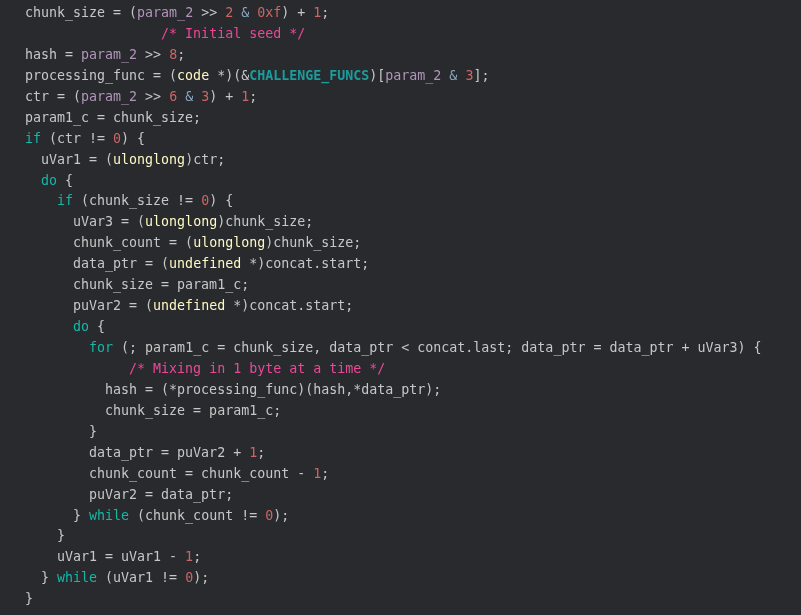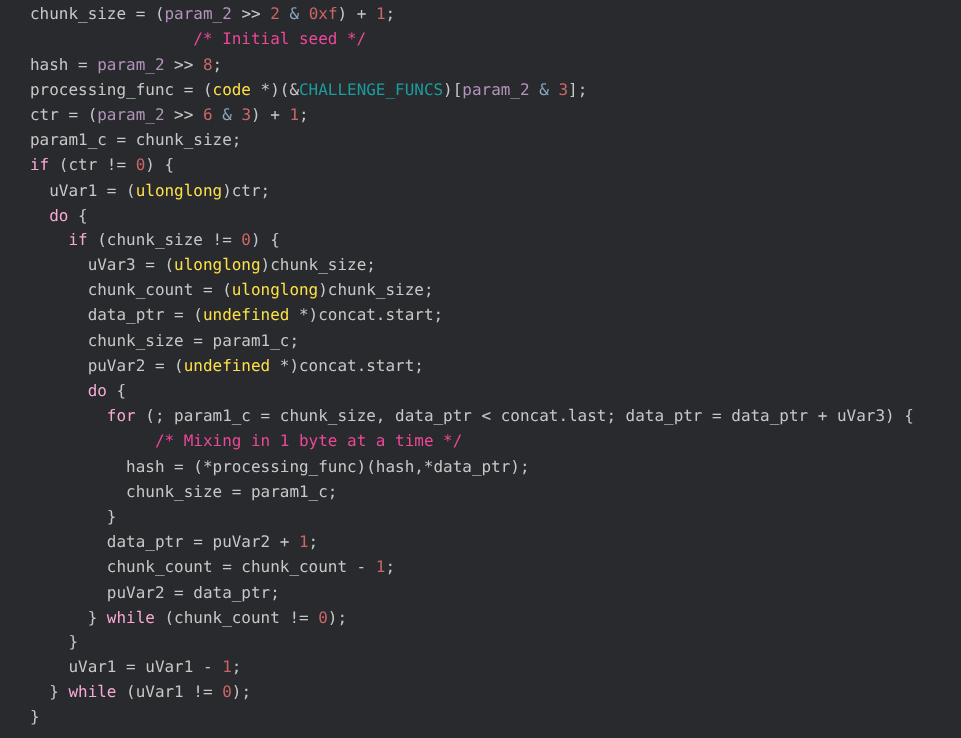--- a/index.html
+++ b/index.html
@@ -24,25 +24,25 @@
     white-space: pre;
     letter-spacing: 0px;
     -webkit-font-smoothing: antialiased;
   }
   .ln {
     height: 20.95px;
     white-space: pre;
   }
   
   .t-plain   { color: #c5c8c6; }
-  .t-kw      { color: #f9a8d4; }
-  .t-type    { color: #fde047; }
+  .t-kw      { color: #14b8a6; }
+  .t-type    { color: #fef9c3; }
   .t-num     { color: #cc6666; }
   .t-param   { color: #b294bb; }
   .t-comment { color: #ec4899; }
-  .t-global  { color: #1c9c9c; }
+  .t-global  { color: #1c9c9c; font-weight: bold; }
   .t-op      { color: #8aa6c1; }
   .t-punct   { color: #c5c8c6; }
 </style>
 </head>
 <body>
 
 <div id="code-view"><div class="ln"><span class="t-plain">chunk_size = </span><span class="t-punct">(</span><span class="t-param">param_2</span><span class="t-plain"> &gt;&gt; </span><span class="t-num">2</span><span class="t-plain"> </span><span class="t-op">&amp;</span><span class="t-plain"> </span><span class="t-num">0xf</span><span class="t-plain">) + </span><span class="t-num">1</span><span class="t-plain">;</span></div><div class="ln"><span class="t-plain">                 </span><span class="t-comment">/* Initial seed */</span></div><div class="ln"><span class="t-plain">hash = </span><span class="t-param">param_2</span><span class="t-plain"> &gt;&gt; </span><span class="t-num">8</span><span class="t-plain">;</span></div><div class="ln"><span class="t-plain">processing_func = (</span><span class="t-type">code</span><span class="t-plain"> *)(&amp;</span><span class="t-global">CHALLENGE_FUNCS</span><span class="t-plain">)[</span><span class="t-param">param_2</span><span class="t-plain"> </span><span class="t-op">&amp;</span><span class="t-plain"> </span><span class="t-num">3</span><span class="t-plain">];</span></div><div class="ln"><span class="t-plain">ctr = (</span><span class="t-param">param_2</span><span class="t-plain"> &gt;&gt; </span><span class="t-num">6</span><span class="t-plain"> </span><span class="t-op">&amp;</span><span class="t-plain"> </span><span class="t-num">3</span><span class="t-plain">) + </span><span class="t-num">1</span><span class="t-plain">;</span></div><div class="ln"><span class="t-plain">param1_c = chunk_size;</span></div><div class="ln"><span class="t-kw">if</span><span class="t-plain"> (ctr != </span><span class="t-num">0</span><span class="t-plain">) {</span></div><div class="ln"><span class="t-plain">  uVar1 = (</span><span class="t-type">ulonglong</span><span class="t-plain">)ctr;</span></div><div class="ln"><span class="t-plain">  </span><span class="t-kw">do</span><span class="t-plain"> {</span></div><div class="ln"><span class="t-plain">    </span><span class="t-kw">if</span><span class="t-plain"> (chunk_size != </span><span class="t-num">0</span><span class="t-plain">) {</span></div><div class="ln"><span class="t-plain">      uVar3 = (</span><span class="t-type">ulonglong</span><span class="t-plain">)chunk_size;</span></div><div class="ln"><span class="t-plain">      chunk_count = (</span><span class="t-type">ulonglong</span><span class="t-plain">)chunk_size;</span></div><div class="ln"><span class="t-plain">      data_ptr = (</span><span class="t-type">undefined</span><span class="t-plain"> *)concat.start;</span></div><div class="ln"><span class="t-plain">      chunk_size = param1_c;</span></div><div class="ln"><span class="t-plain">      puVar2 = (</span><span class="t-type">undefined</span><span class="t-plain"> *)concat.start;</span></div><div class="ln"><span class="t-plain">      </span><span class="t-kw">do</span><span class="t-plain"> {</span></div><div class="ln"><span class="t-plain">        </span><span class="t-kw">for</span><span class="t-plain"> (; param1_c = chunk_size, data_ptr &lt; concat.last; data_ptr = data_ptr + uVar3) {</span></div><div class="ln"><span class="t-plain">             </span><span class="t-comment">/* Mixing in 1 byte at a time */</span></div><div class="ln"><span class="t-plain">          hash = (*processing_func)(hash,*data_ptr);</span></div><div class="ln"><span class="t-plain">          chunk_size = param1_c;</span></div><div class="ln"><span class="t-plain">        }</span></div><div class="ln"><span class="t-plain">        data_ptr = puVar2 + </span><span class="t-num">1</span><span class="t-plain">;</span></div><div class="ln"><span class="t-plain">        chunk_count = chunk_count - </span><span class="t-num">1</span><span class="t-plain">;</span></div><div class="ln"><span class="t-plain">        puVar2 = data_ptr;</span></div><div class="ln"><span class="t-plain">      } </span><span class="t-kw">while</span><span class="t-plain"> (chunk_count != </span><span class="t-num">0</span><span class="t-plain">);</span></div><div class="ln"><span class="t-plain">    }</span></div><div class="ln"><span class="t-plain">    uVar1 = uVar1 - </span><span class="t-num">1</span><span class="t-plain">;</span></div><div class="ln"><span class="t-plain">  } </span><span class="t-kw">while</span><span class="t-plain"> (uVar1 != </span><span class="t-num">0</span><span class="t-plain">);</span></div><div class="ln"><span class="t-plain">}</span></div></div>
 
 </body></html>

